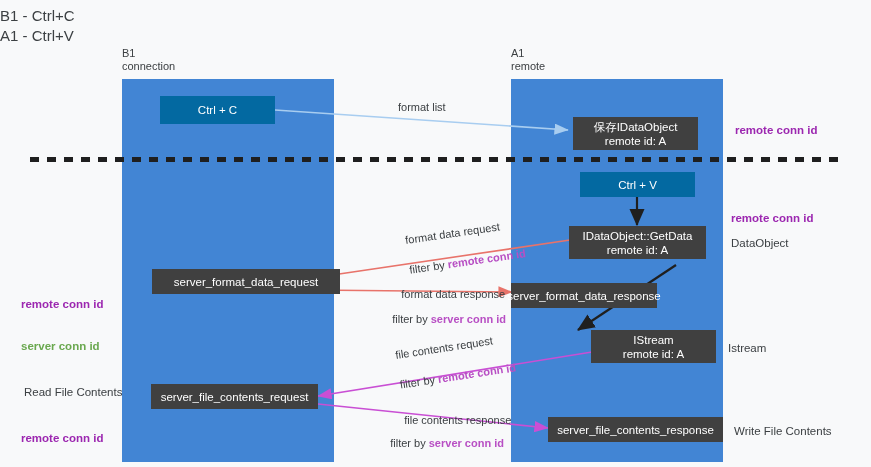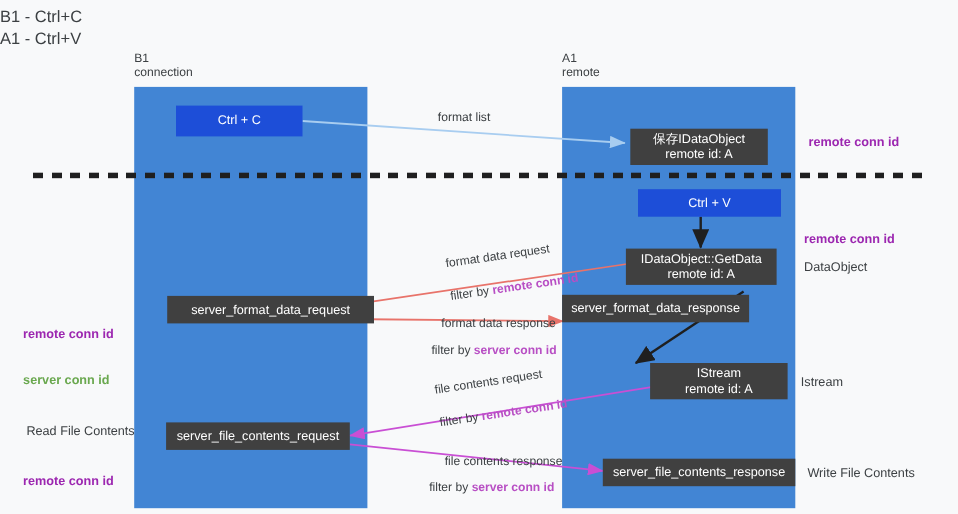--- a/index.html
+++ b/index.html
@@ -32,21 +32,21 @@
     position:absolute;left:30px;top:157px;width:812px;height:5px;
     background-image:repeating-linear-gradient(to right,#1f1f1f 0 9px,rgba(0,0,0,0) 9px 17px);
   }
 
   
   .node{
     position:absolute;display:flex;align-items:center;justify-content:center;
     text-align:center;color:#fff;font-size:11.5px;line-height:14px;
     box-sizing:border-box;white-space:pre;
   }
-  .node.green{background:#1d4ed8;}
+  .node.green{background:#0369a1;}
   .node.orange{background:#404040;}
 
   
   .lbl{position:absolute;font-size:11.5px;line-height:14px;white-space:pre;}
   .lbl.dark{color:#3c4043;}
   .lbl.purple{color:#9c27b0;font-weight:bold;}
   .lbl.stack{display:block;}
   .lbl.stack .purple{color:#9c27b0;font-weight:bold;display:block;}
   .lbl.stack .green{color:#6aa84f;font-weight:bold;display:block;}
 
@@ -106,28 +106,28 @@
     <line x1="318" y1="404" x2="548" y2="428" stroke="#c94fd4" stroke-width="1.6" marker-end="url(#ar-magenta)"></line>
   </svg>
 
   <div class="divider"></div>
 
   <div class="node green" style="left:160px;top:96px;width:115px;height:28px;">Ctrl + C</div>
 
   <div class="node orange" style="left:573px;top:117px;width:125px;height:33px;">保存IDataObject
 remote id: A</div>
 
-  <div class="node green" style="left:580px;top:172px;width:130px;height:25px;">Ctrl + V</div>
+  <div class="node green" style="left:580px;top:172px;width:115px;height:25px;">Ctrl + V</div>
 
   <div class="node orange" style="left:569px;top:226px;width:137px;height:33px;">IDataObject::GetData
 remote id: A</div>
 
   <div class="node orange" style="left:152px;top:269px;width:188px;height:25px;">server_format_data_request</div>
 
-  <div class="node orange" style="left:511px;top:268px;width:170px;height:25px;">server_format_data_response</div>
+  <div class="node orange" style="left:511px;top:283px;width:146px;height:25px;">server_format_data_response</div>
 
   <div class="node orange" style="left:591px;top:330px;width:125px;height:33px;">IStream
 remote id: A</div>
 
   <div class="node orange" style="left:151px;top:384px;width:167px;height:25px;">server_file_contents_request</div>
 
   <div class="node orange" style="left:548px;top:417px;width:175px;height:25px;">server_file_contents_response</div>
 
   <div class="edge-lbl" style="left:398px;top:100px;">format list</div>
 

